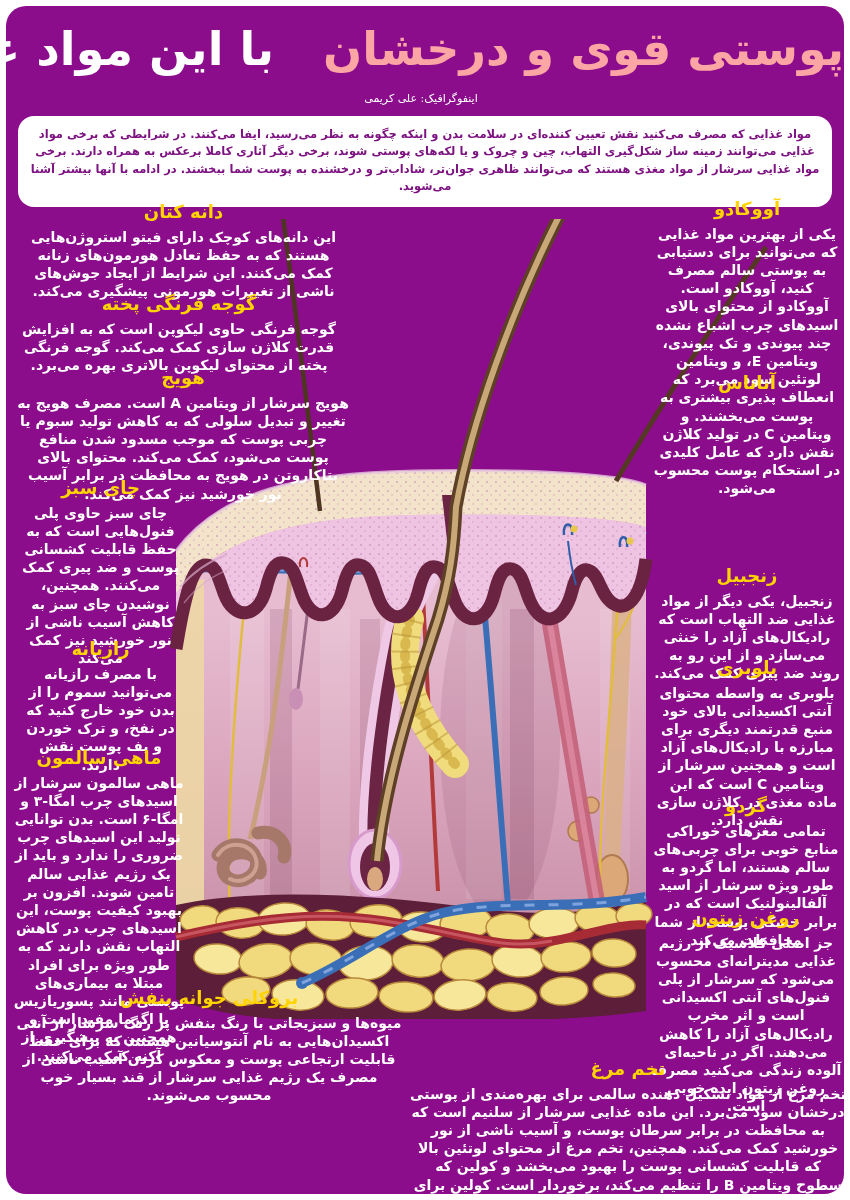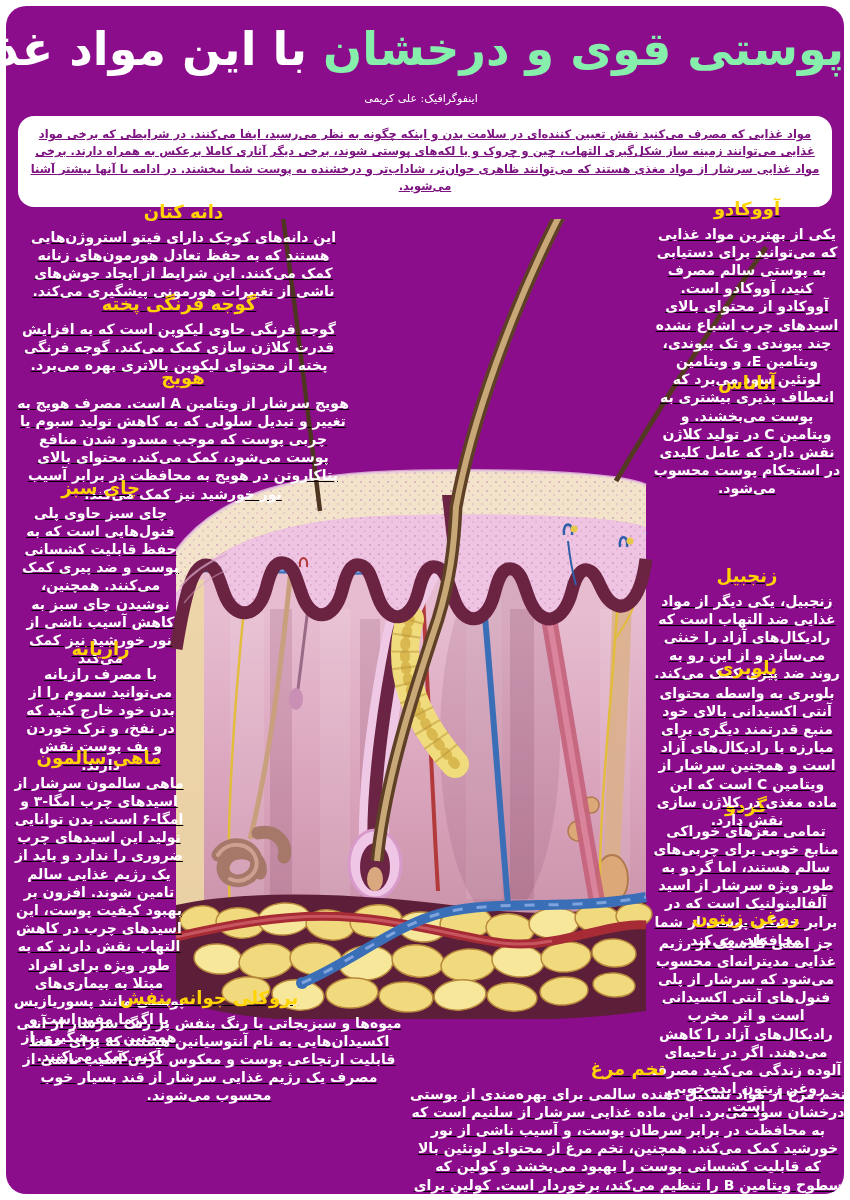--- a/index.html
+++ b/index.html
@@ -2,28 +2,28 @@
 <html lang="fa"><head>
 <meta charset="utf-8">
 <style>
   html,body{margin:0;padding:0;background:#ffffff;}
   .page{position:relative;width:850px;height:1200px;background:#ffffff;overflow:hidden;
         font-family:"DejaVu Sans",sans-serif;}
   .poster{position:absolute;left:6px;top:6px;right:6px;bottom:6px;background:#8C0D8C;
           border-radius:20px;overflow:hidden;direction:rtl;}
   .title{position:absolute;top:14px;left:0;right:0;text-align:center;
          font-size:46px;font-weight:bold;letter-spacing:-1px;line-height:1.3;white-space:nowrap;}
-  .title .t-y{color:#86efac;}
+  .title .t-y{color:#fca5a5;margin-left:33px;}
   .title .t-w{color:#ffffff;}
   .credit{position:absolute;top:86px;left:0;right:8px;text-align:center;color:#ffffff;
           font-size:11px;font-weight:normal;}
   .intro{position:absolute;top:110px;left:12px;width:814px;box-sizing:border-box;
          background:#ffffff;border-radius:16px;padding:10px 8px 12px;
-         color:#7D1380;font-size:11.5px;font-weight:bold;line-height:1.5;text-align:center;text-decoration:underline;}
-  .sec{position:absolute;text-align:center;z-index:3;text-decoration:underline;}
+         color:#7D1380;font-size:11.5px;font-weight:bold;line-height:1.5;text-align:center;}
+  .sec{position:absolute;text-align:center;z-index:3;}
   .sec h2{margin:0 0 5px;font-size:18px;font-weight:bold;color:#FFD400;line-height:1.15;}
   .sec p{margin:2px;font-size:14px;font-weight:bold;line-height:1.3;color:#ffffff;}
   .illustration{position:absolute;left:164px;top:213px;width:620px;height:800px;z-index:1;
                 pointer-events:none;}
 </style>
 </head>
 <body>
 
 <div class="page">
   <div class="poster">

